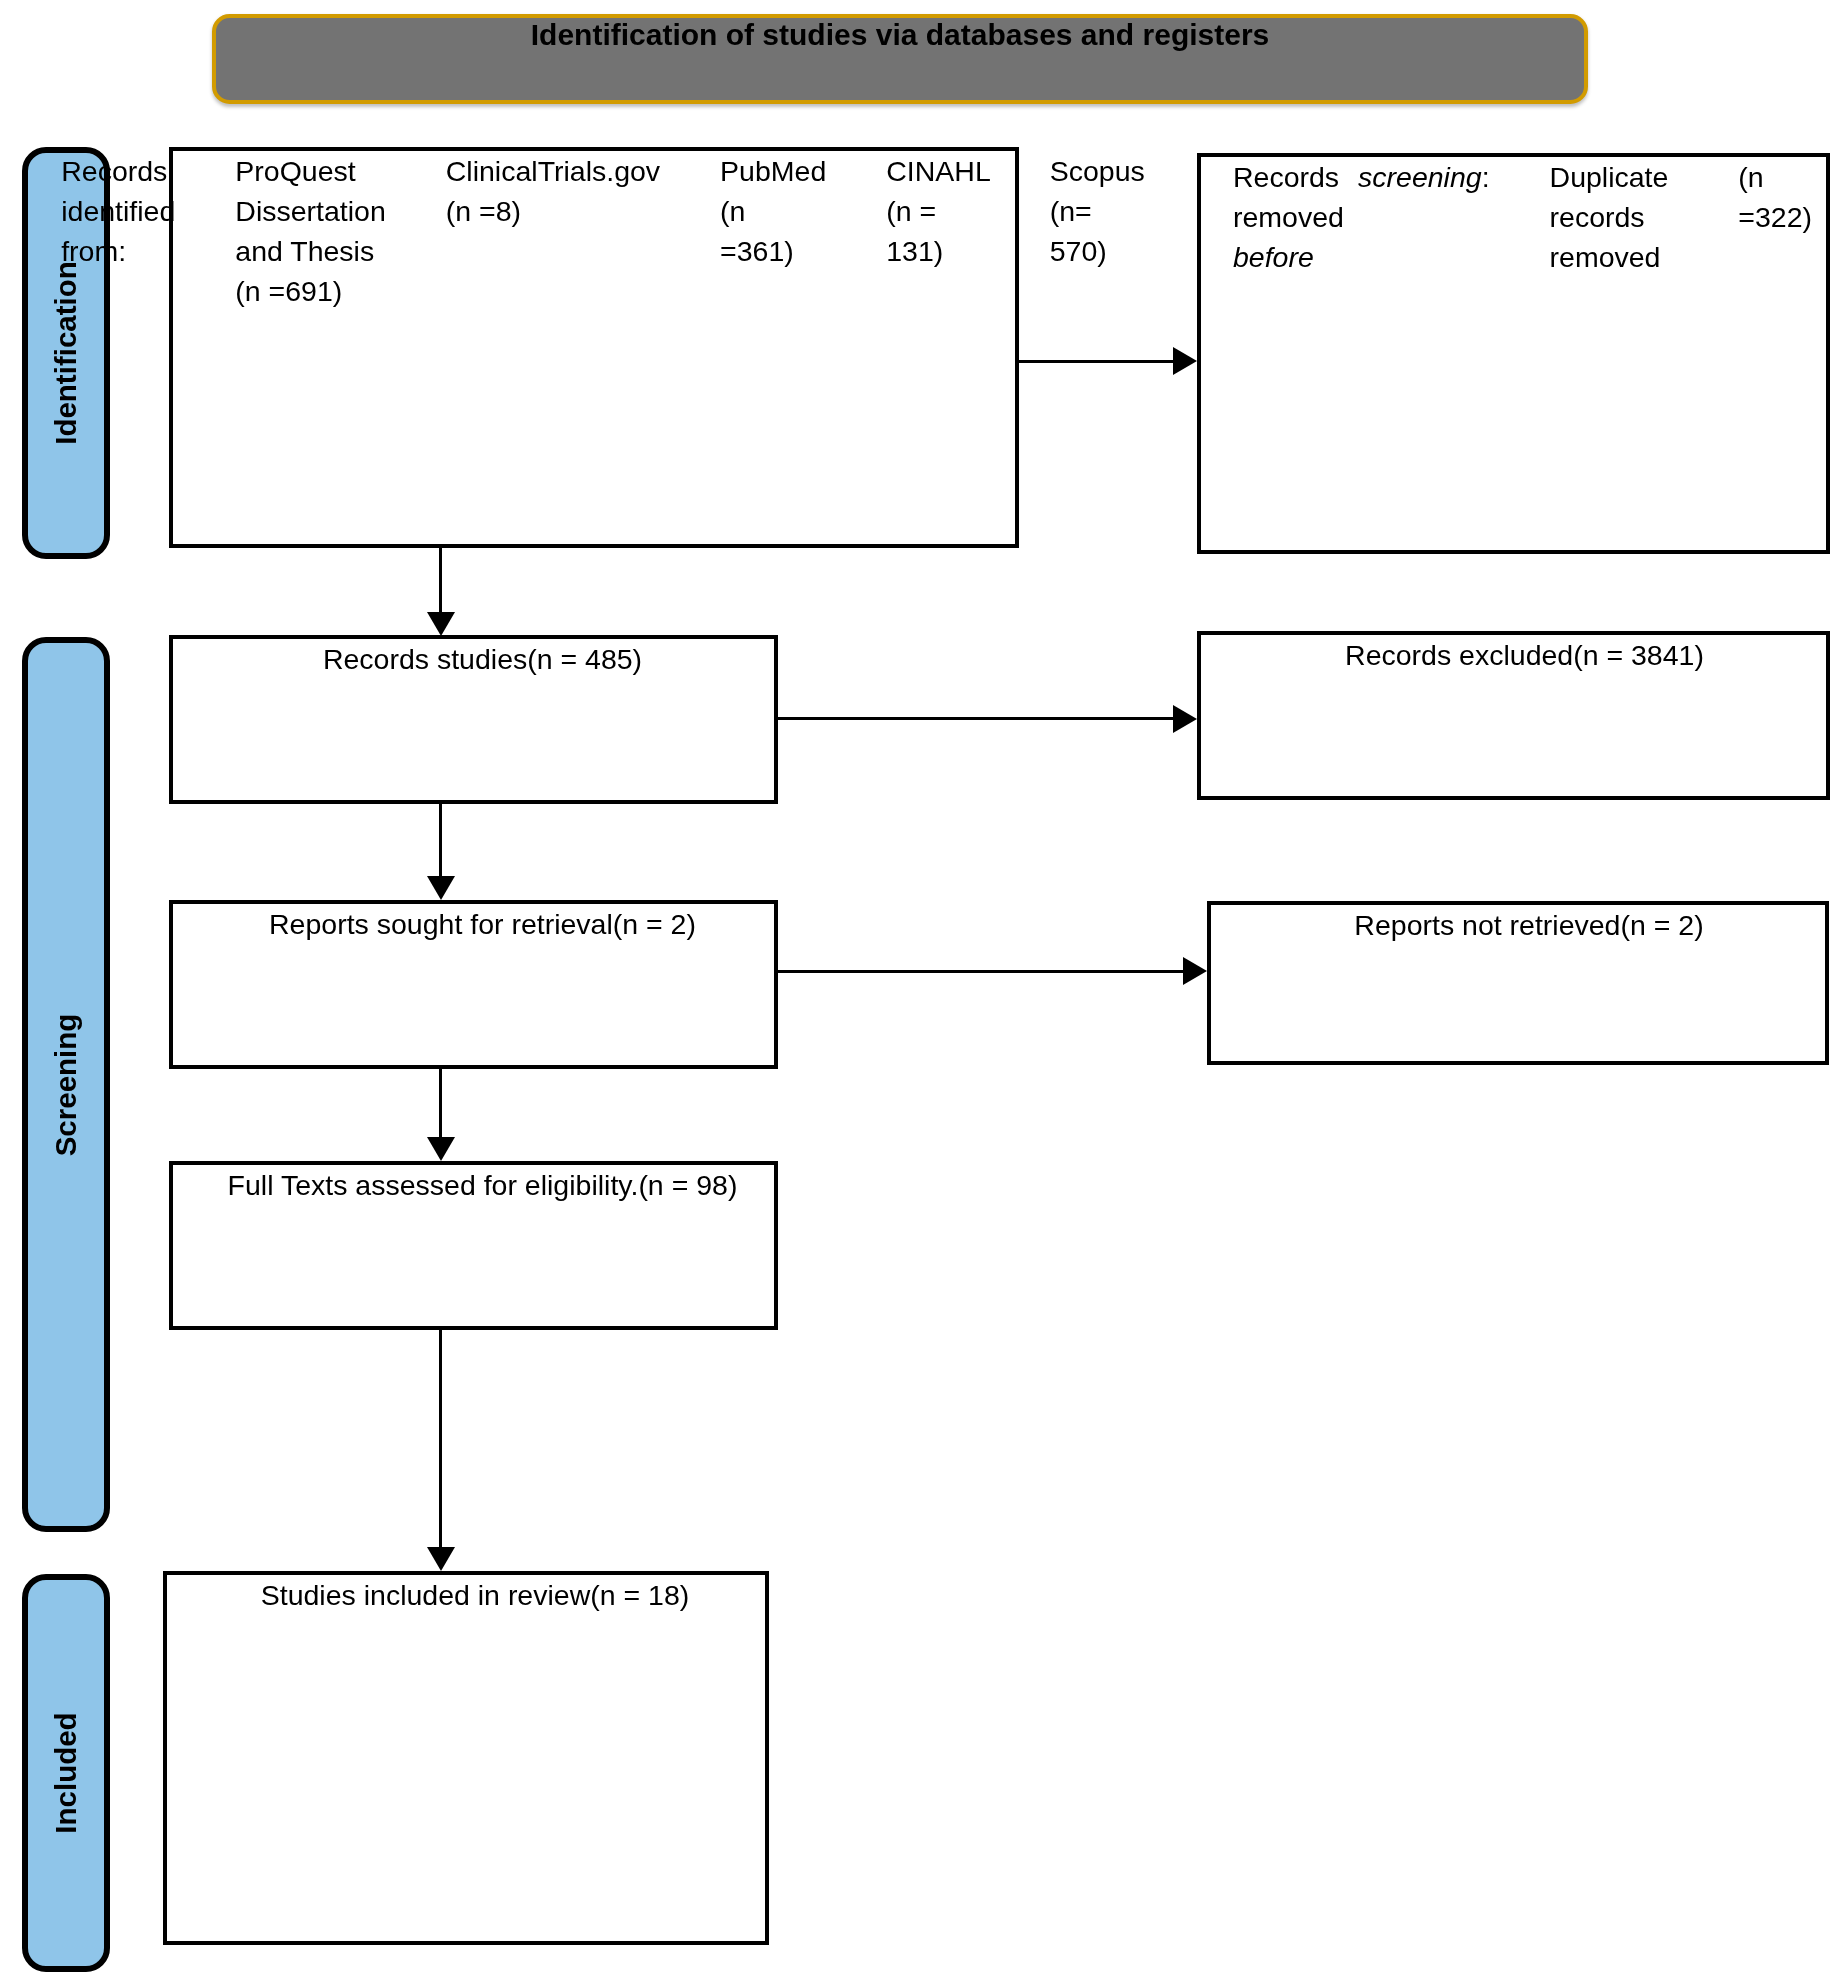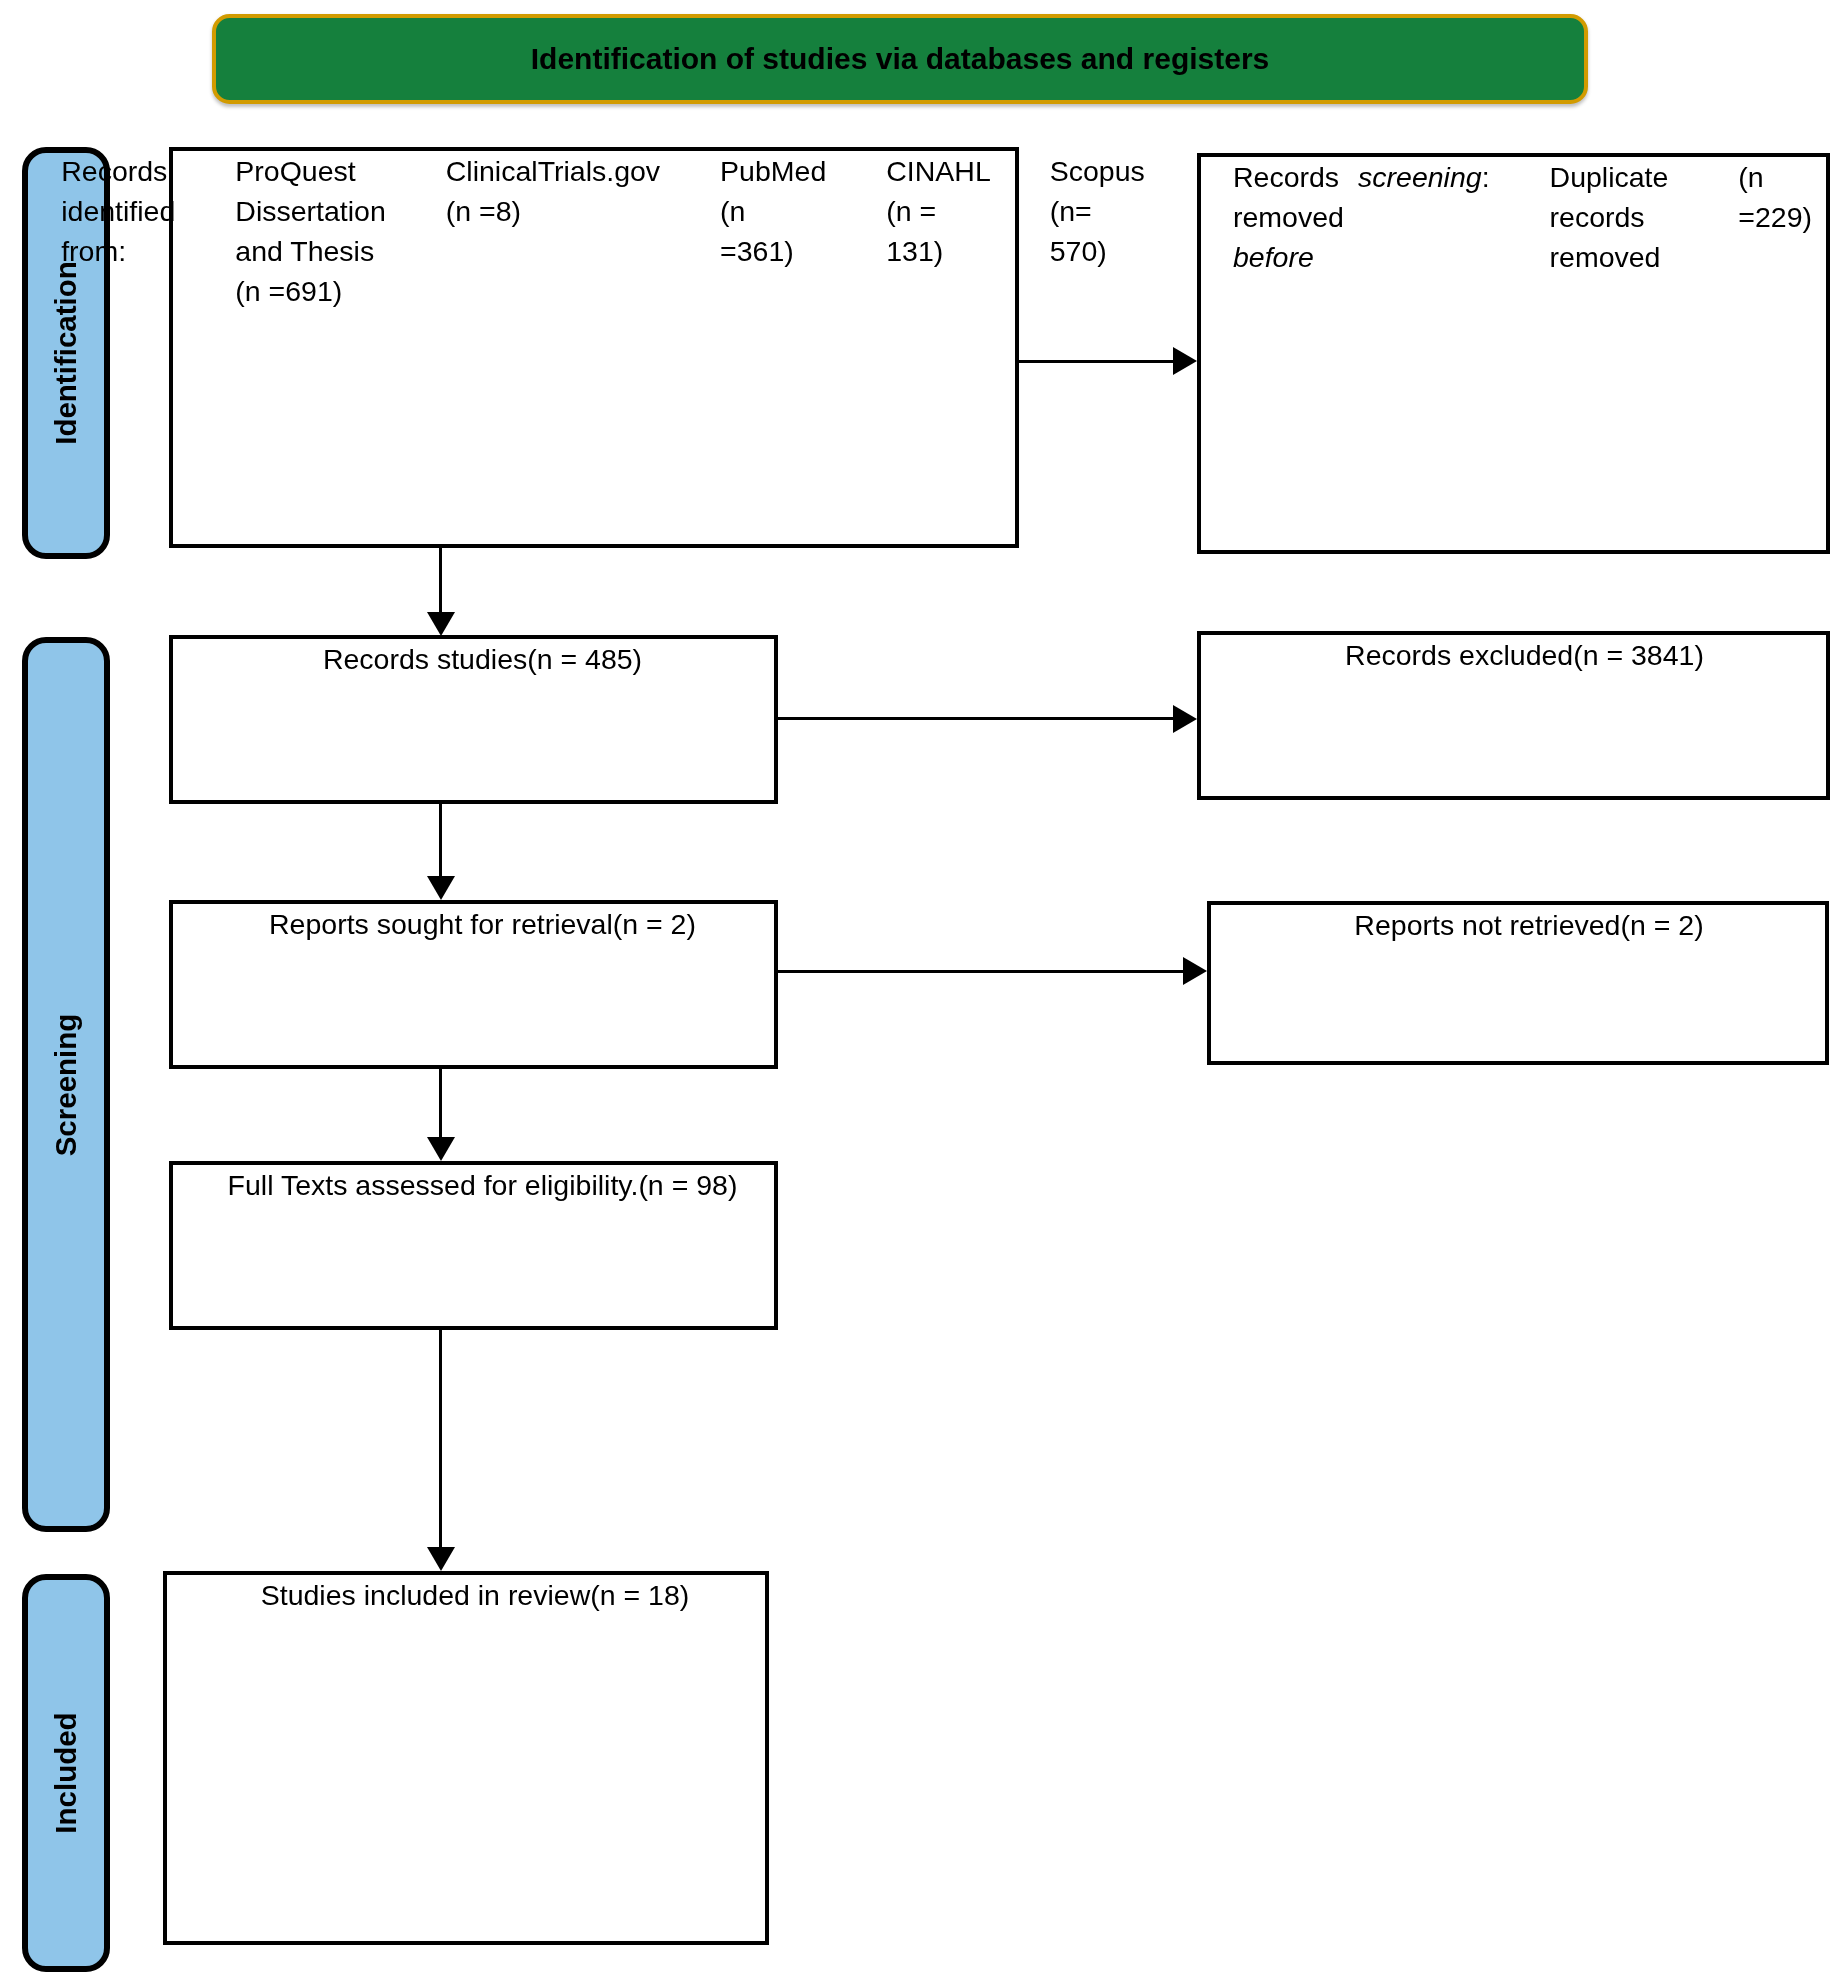--- a/index.html
+++ b/index.html
@@ -8,24 +8,24 @@
     position: relative;
     background: #ffffff;
     font-family: "Liberation Sans", sans-serif;
     color: #000;
   }
   .abs { position: absolute; box-sizing: border-box; }
 
   
   .banner {
     left: 212px; top: 14px; width: 1376px; height: 90px;
-    background: #15803d;
+    background: #737373;
     border: 4.1px solid #D29B00;
     border-radius: 17.5px;
-    display: flex; align-items: center; justify-content: center;
+    display: flex; justify-content: center;
     font-size: 30px; font-weight: bold;
     box-shadow: 0 2.8px 3.7px rgba(0,0,0,0.25);
   }
 
   
   .side {
     left: 22px; width: 88px;
     background: #8FC5E9;
     border: 6px solid #000;
     border-radius: 24px;
@@ -99,21 +99,21 @@
   <div class="indent">ClinicalTrials.gov (n =8)</div>
   <div class="indent">PubMed (n =361)</div>
   <div class="indent">CINAHL (n = 131)</div>
   <div class="indent">Scopus (n= 570)</div>
 </div>
 
 <div class="abs fbox b-removed">
   <div><span>Records removed </span><em>before</em></div>
   <div><em>screening</em><span>:</span></div>
   <div class="indent">Duplicate records removed</div>
-  <div class="indent2">(n =229)</div>
+  <div class="indent2">(n =322)</div>
 </div>
 
 <div class="abs fbox b-screened">
   <div>Records studies</div>
   <div>(n = 485)</div>
 </div>
 
 <div class="abs fbox b-excluded">
   <div>Records excluded</div>
   <div>(n = 3841)</div>

